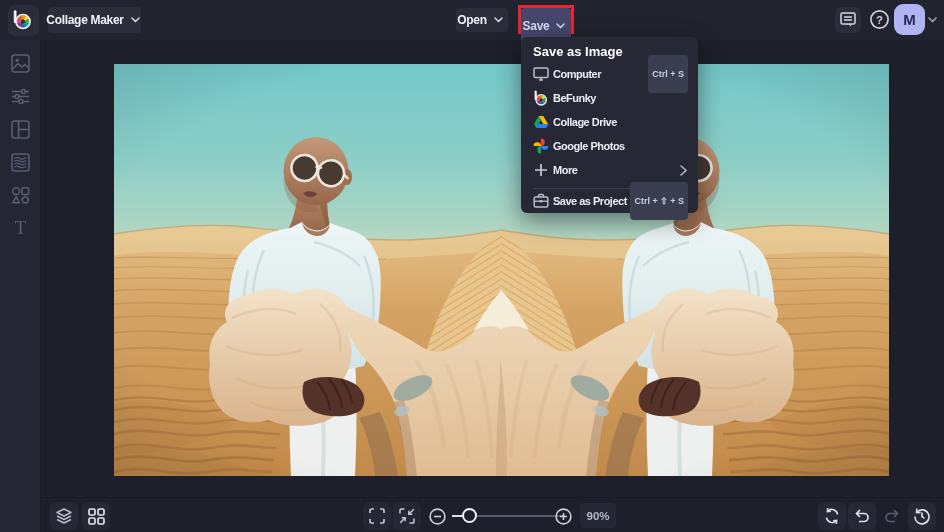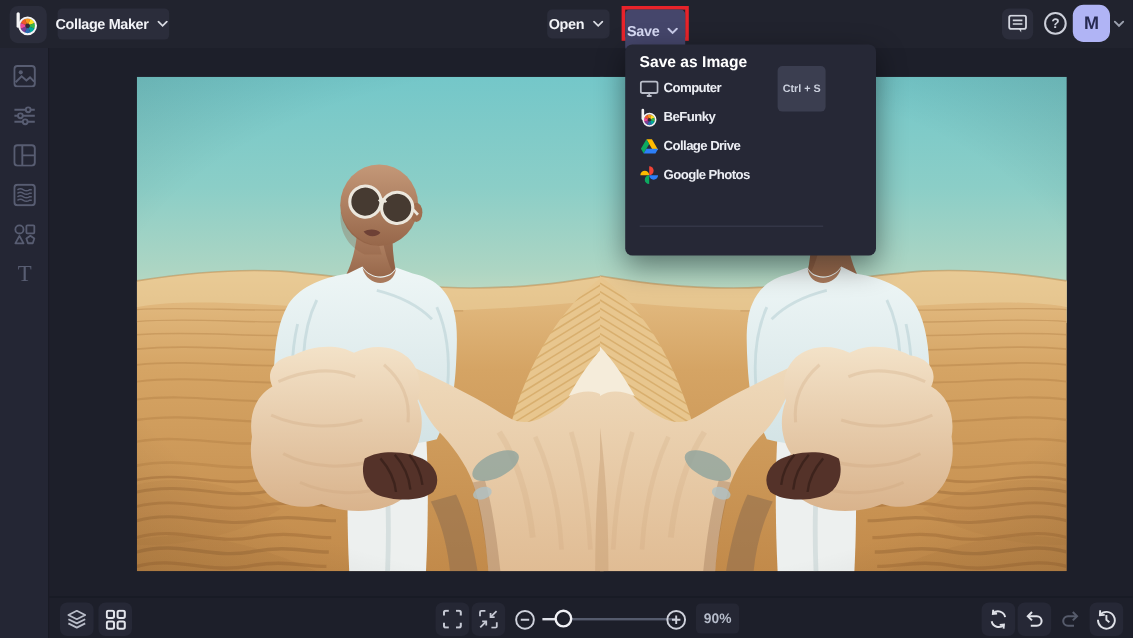--- a/index.html
+++ b/index.html
@@ -5,21 +5,21 @@
   * { margin:0; padding:0; box-sizing:border-box; }
   html,body { width:944px; height:532px; overflow:hidden; background:#1d1f2a;
     font-family:"Liberation Sans", sans-serif; }
   .abs { position:absolute; }
   #topbar { position:absolute; left:0; top:0; width:944px; height:40px; background:#21232e; }
   #sidebar { position:absolute; left:0; top:40px; width:41px; height:492px; background:#242634; border-right:1px solid #191b25; }
   .tbtn { position:absolute; background:#2b2d3b; border-radius:4px; color:#f2f3f7; font-size:12px; font-weight:700; letter-spacing:-0.3px; display:flex; align-items:center; justify-content:center; white-space:nowrap; }
   .chev { display:inline-block; margin-left:7px; }
   #bottombar { position:absolute; left:41px; top:497px; width:903px; height:35px; border-top:1px solid #171923; }
   .bbtn { position:absolute; width:28px; height:28px; top:4px; background:#262836; border-radius:6px; display:flex; align-items:center; justify-content:center; }
-  #menu { position:absolute; left:521px; top:37px; width:209px; height:176px; background:#262836; border-radius:6px; box-shadow:0 8px 24px rgba(0,0,0,.45); }
+  #menu { position:absolute; left:521px; top:37px; width:177px; height:176px; background:#262836; border-radius:6px; box-shadow:0 8px 24px rgba(0,0,0,.45); }
   .mrow { position:absolute; left:0; width:177px; height:24px; }
   .micon { position:absolute; left:12px; top:50%; transform:translateY(-50%); width:16px; height:16px; }
   .mlabel { position:absolute; left:32px; top:50%; transform:translateY(-50%); color:#eceef4; font-size:11px; font-weight:700; letter-spacing:-0.5px; white-space:nowrap; }
   .badge { position:absolute; right:10px; top:50%; transform:translateY(-50%); background:#3b3e50; border-radius:4px; color:#ccd1de; font-size:9px; font-weight:600; padding:14px 4px; white-space:nowrap; }
 </style>
 </head>
 <body>
 
 <svg class="abs" style="left:114px; top:64px;" width="775" height="412" viewBox="0 0 775 412">
   <defs>
@@ -404,15 +404,34 @@
   <div class="mrow" style="top:97px;">
     <svg class="micon" viewBox="0 0 16 16">
       <path d="M0.6,8 A3.7,3.7 0 0 1 8,8 L0.6,8 Z" fill="#ffba00"></path>
       <path d="M8,0.6 A3.7,3.7 0 0 1 8,8 L8,0.6 Z" fill="#f14336"></path>
       <path d="M15.4,8 A3.7,3.7 0 0 1 8,8 L15.4,8 Z" fill="#2d7ff7"></path>
       <path d="M8,15.4 A3.7,3.7 0 0 1 8,8 L8,15.4 Z" fill="#0da960"></path>
     </svg>
     <div class="mlabel">Google Photos</div>
   </div>
 
+  <div class="mrow" style="top:121px;">
+    <svg class="micon" viewBox="0 0 16 16">
+      <path d="M8,2 V14 M2,8 H14" stroke="#c6c9d4" stroke-width="1.7"></path>
+    </svg>
+    <div class="mlabel">More</div>
+    <svg class="abs" style="right:11px; top:7px;" width="7" height="11" viewBox="0 0 7 11">
+        <path d="M1,1 L6,5.5 L1,10" stroke="#aeb2bf" stroke-width="1.6" fill="none" stroke-linecap="round"></path>
+      </svg>
+  </div>
   <div class="abs" style="left:12px; top:151px; width:153px; height:1px; background:#383b4c;"></div>
 
+  <div class="mrow" style="top:151px; height:26px;">
+    <svg class="micon" viewBox="0 0 16 16">
+      <rect x="1.2" y="4" width="13.6" height="10" rx="1.6" fill="none" stroke="#b9bdc9" stroke-width="1.5"></rect>
+      <path d="M5.5,4 V2.8 A1.3,1.3 0 0 1 6.8,1.5 H9.2 A1.3,1.3 0 0 1 10.5,2.8 V4" fill="none" stroke="#b9bdc9" stroke-width="1.5"></path>
+      <path d="M1.5,8.2 H14.5" stroke="#b9bdc9" stroke-width="1.3"></path>
+      <path d="M6.8,7 H9.2 V9.4 H6.8 Z" fill="#b9bdc9"></path>
+    </svg>
+    <div class="mlabel">Save as Project</div>
+    <div class="badge">Ctrl + ⇧ + S</div>
+  </div>
 </div>
 
 </body></html>

